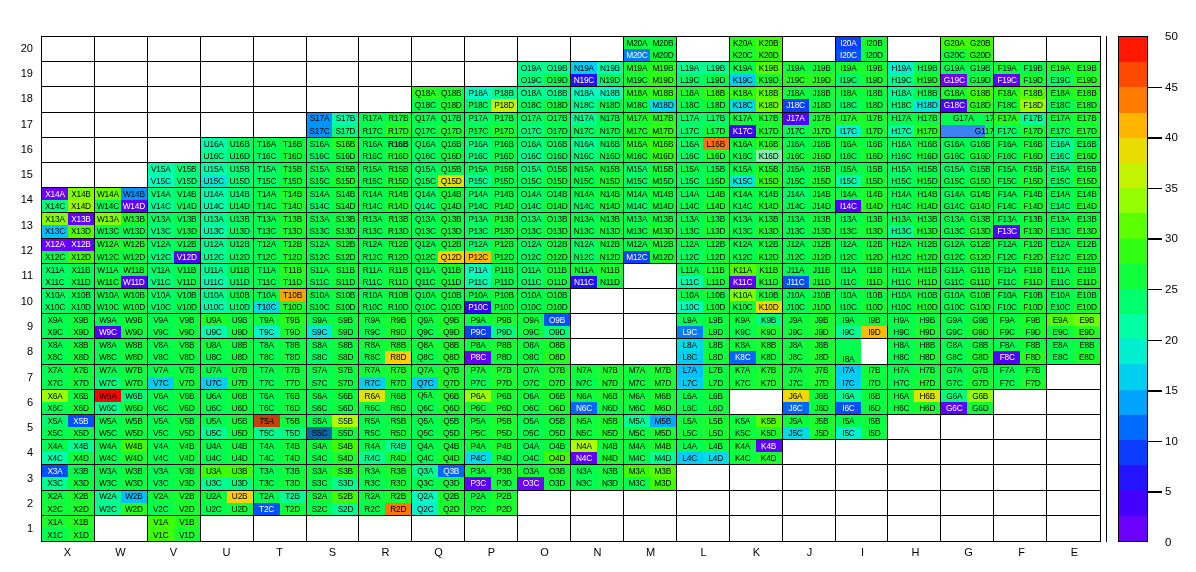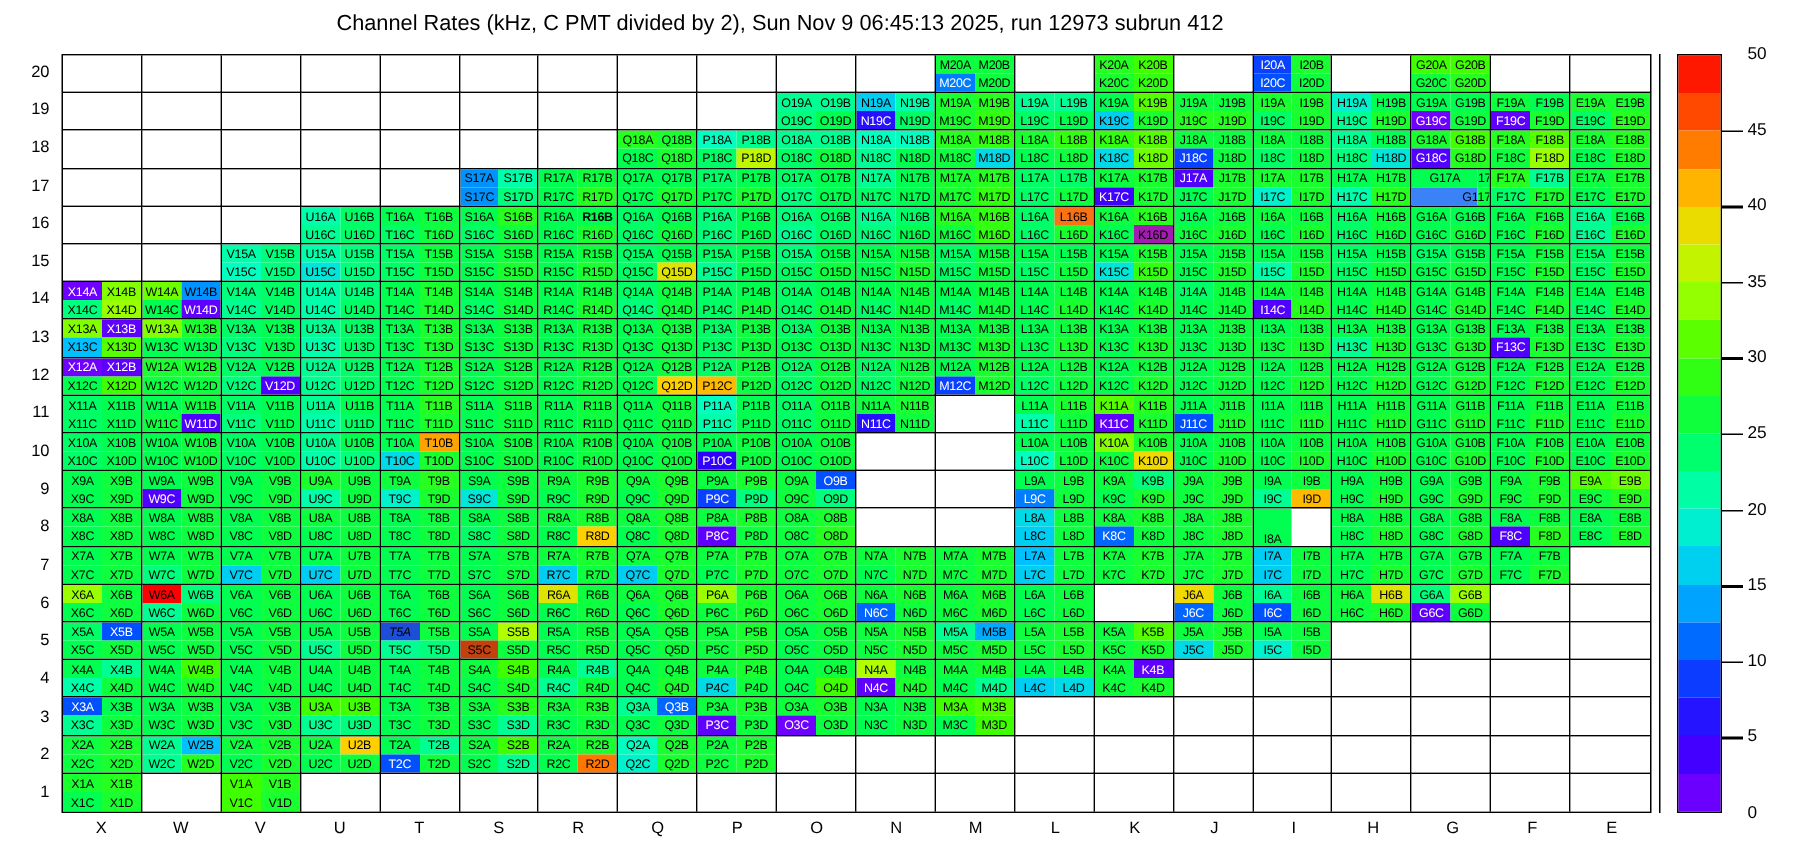--- a/index.html
+++ b/index.html
@@ -66,21 +66,20 @@
     transform:translateY(-50%);
   }
   #cbarline{
     position:absolute;left:1106px;top:36px;width:1.4px;height:506px;background:#000;
   }
 </style>
 </head>
 <body>
 <div id="root">
 
-<div id="title">Channel Rates (kHz, C PMT divided by 2), Sun Nov  9 06:45:13 2025, run 12973 subrun 412</div>
 
 <div id="plot">
   <div id="grid">
         <div class="cell">
           <div class="sub empty"></div>
           <div class="sub empty"></div>
           <div class="sub empty"></div>
           <div class="sub empty"></div>
         </div>
         <div class="cell">
@@ -632,21 +631,21 @@
         <div class="cell">
           <div class="sub" style="background: rgb(0, 255, 102); color: rgb(0, 0, 0);">L16A</div>
           <div class="sub" style="background: #f97316; color: rgb(0, 0, 0);">L16B</div>
           <div class="sub" style="background: rgb(0, 255, 102); color: rgb(0, 0, 0);">L16C</div>
           <div class="sub" style="background: rgb(26, 255, 48); color: rgb(0, 0, 0);">L16D</div>
         </div>
         <div class="cell">
           <div class="sub" style="background: rgb(13, 255, 64); color: rgb(0, 0, 0);">K16A</div>
           <div class="sub" style="background: rgb(38, 255, 32); color: rgb(0, 0, 0);">K16B</div>
           <div class="sub" style="background: rgb(0, 255, 80); color: rgb(0, 0, 0);">K16C</div>
-          <div class="sub" style="background: #a21caf; color: rgb(0, 0, 0);">K16D</div>
+          <div class="sub" style="background: #86efac; color: rgb(0, 0, 0);">K16D</div>
         </div>
         <div class="cell">
           <div class="sub" style="background: rgb(0, 255, 80); color: rgb(0, 0, 0);">J16A</div>
           <div class="sub" style="background: rgb(13, 255, 64); color: rgb(0, 0, 0);">J16B</div>
           <div class="sub" style="background: rgb(13, 255, 64); color: rgb(0, 0, 0);">J16C</div>
           <div class="sub" style="background: rgb(26, 255, 48); color: rgb(0, 0, 0);">J16D</div>
         </div>
         <div class="cell">
           <div class="sub" style="background: rgb(13, 255, 64); color: rgb(0, 0, 0);">I16A</div>
           <div class="sub" style="background: rgb(13, 255, 64); color: rgb(0, 0, 0);">I16B</div>
@@ -1793,21 +1792,21 @@
           <div class="sub" style="background: rgb(0, 255, 80); color: rgb(0, 0, 0);">S6C</div>
           <div class="sub" style="background: rgb(13, 255, 64); color: rgb(0, 0, 0);">S6D</div>
         </div>
         <div class="cell">
           <div class="sub" style="background: rgb(223, 227, 0); color: rgb(0, 0, 0);">R6A</div>
           <div class="sub" style="background: rgb(13, 255, 64); color: rgb(0, 0, 0);">R6B</div>
           <div class="sub" style="background: rgb(0, 255, 80); color: rgb(0, 0, 0);">R6C</div>
           <div class="sub" style="background: rgb(13, 255, 64); color: rgb(0, 0, 0);">R6D</div>
         </div>
         <div class="cell">
-          <div class="sub" style="background: rgb(13, 255, 64); color: rgb(0, 0, 0);">Q6A</div>
+          <div class="sub" style="background: rgb(13, 255, 64); color: rgb(0, 0, 0); font-family: Liberation Serif, serif;">Q6A</div>
           <div class="sub" style="background: rgb(26, 255, 48); color: rgb(0, 0, 0);">Q6B</div>
           <div class="sub" style="background: rgb(0, 255, 80); color: rgb(0, 0, 0);">Q6C</div>
           <div class="sub" style="background: rgb(26, 255, 48); color: rgb(0, 0, 0);">Q6D</div>
         </div>
         <div class="cell">
           <div class="sub" style="background: rgb(154, 255, 0); color: rgb(0, 0, 0);">P6A</div>
           <div class="sub" style="background: rgb(26, 255, 48); color: rgb(0, 0, 0);">P6B</div>
           <div class="sub" style="background: rgb(13, 255, 64); color: rgb(0, 0, 0);">P6C</div>
           <div class="sub" style="background: rgb(26, 255, 48); color: rgb(0, 0, 0);">P6D</div>
         </div>
@@ -1895,29 +1894,29 @@
           <div class="sub" style="background: rgb(0, 255, 80); color: rgb(0, 0, 0);">V5C</div>
           <div class="sub" style="background: rgb(13, 255, 64); color: rgb(0, 0, 0);">V5D</div>
         </div>
         <div class="cell">
           <div class="sub" style="background: rgb(0, 255, 80); color: rgb(0, 0, 0);">U5A</div>
           <div class="sub" style="background: rgb(13, 255, 64); color: rgb(0, 0, 0);">U5B</div>
           <div class="sub" style="background: rgb(0, 255, 147); color: rgb(0, 0, 0);">U5C</div>
           <div class="sub" style="background: rgb(13, 255, 64); color: rgb(0, 0, 0);">U5D</div>
         </div>
         <div class="cell">
-          <div class="sub" style="background: #1d4ed8; color: rgb(0, 0, 0); font-style: italic;">T5A</div>
+          <div class="sub" style="background: #c2410c; color: rgb(0, 0, 0); font-style: italic;">T5A</div>
           <div class="sub" style="background: rgb(13, 255, 64); color: rgb(0, 0, 0);">T5B</div>
           <div class="sub" style="background: rgb(0, 255, 147); color: rgb(0, 0, 0);">T5C</div>
           <div class="sub" style="background: rgb(0, 255, 125); color: rgb(0, 0, 0);">T5D</div>
         </div>
         <div class="cell">
           <div class="sub" style="background: rgb(0, 255, 80); color: rgb(0, 0, 0);">S5A</div>
           <div class="sub" style="background: rgb(176, 255, 0); color: rgb(0, 0, 0);">S5B</div>
-          <div class="sub" style="background: #c2410c; color: rgb(0, 0, 0);">S5C</div>
+          <div class="sub" style="background: #0369a1; color: rgb(0, 0, 0);">S5C</div>
           <div class="sub" style="background: rgb(13, 255, 64); color: rgb(0, 0, 0);">S5D</div>
         </div>
         <div class="cell">
           <div class="sub" style="background: rgb(0, 255, 80); color: rgb(0, 0, 0);">R5A</div>
           <div class="sub" style="background: rgb(13, 255, 64); color: rgb(0, 0, 0);">R5B</div>
           <div class="sub" style="background: rgb(0, 255, 80); color: rgb(0, 0, 0);">R5C</div>
           <div class="sub" style="background: rgb(13, 255, 64); color: rgb(0, 0, 0);">R5D</div>
         </div>
         <div class="cell">
           <div class="sub" style="background: rgb(0, 255, 80); color: rgb(0, 0, 0);">Q5A</div>

